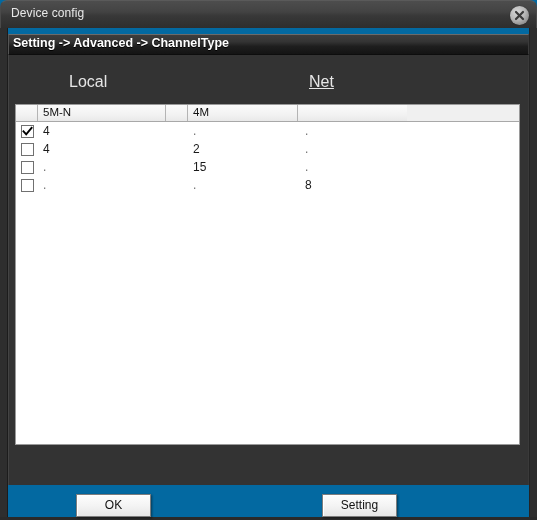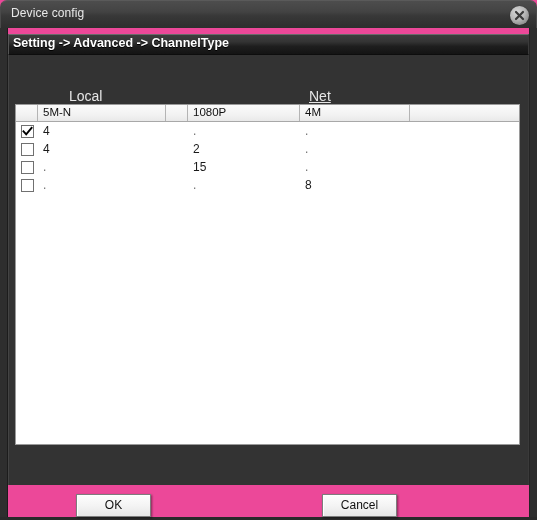--- a/index.html
+++ b/index.html
@@ -14,21 +14,21 @@
     font-family: "Liberation Sans", sans-serif;
     -webkit-font-smoothing: none;
   }
 
   
   .window {
     position: absolute;
     left: 0; top: 0;
     width: 537px;
     height: 520px;
-    background: #ec4899;
+    background: #0369a1;
     box-sizing: border-box;
   }
 
   
   .titlebar {
     position: absolute;
     left: 0; top: 0;
     width: 537px;
     height: 28px;
     background: linear-gradient(to bottom, #4d4d4d 0%, #434343 40%, #383838 55%, #2e2e2e 100%);
@@ -100,23 +100,23 @@
     height: 430px;
     background: #333333;
     border-left: 1px solid #444;
     border-right: 1px solid #3a3a3a;
     box-sizing: border-box;
   }
 
   
   .group-label {
     position: absolute;
-    font-size: 14px;
+    font-size: 16px;
     color: #e6e6e6;
-    top: 33px;
+    top: 18px;
   }
   .group-label.local { left: 60px; }
   .group-label.net   { left: 300px; text-decoration: underline; }
 
   
   .table {
     position: absolute;
     left: 6px;
     top: 49px;
     width: 505px;
@@ -274,21 +274,20 @@
 
     <div class="group-label local">Local</div>
     <div class="group-label net">Net</div>
 
     <div class="table">
 
       <div class="thead">
         <div class="th c-check"></div>
         <div class="th c-local1">5M-N</div>
         <div class="th c-gap"></div>
-        <div class="th c-local2">1080P</div>
         <div class="th c-net1">4M</div>
         <div class="th c-net2"></div>
       </div>
 
       <div class="tbody">
 
         <div class="trow">
           <div class="cell c-check">
             <div class="cbox">
               <svg width="11" height="11" viewBox="0 0 11 11" aria-hidden="true">
@@ -335,16 +334,16 @@
           <div class="cell c-net1">8</div>
           <div class="cell c-net2"></div>
         </div>
 
       </div>
     </div>
   </div>
 
   <div class="footer">
     <div class="btn ok">OK</div>
-    <div class="btn cancel">Cancel</div>
+    <div class="btn cancel">Setting</div>
   </div>
 
 </div>
 
 </body></html>

